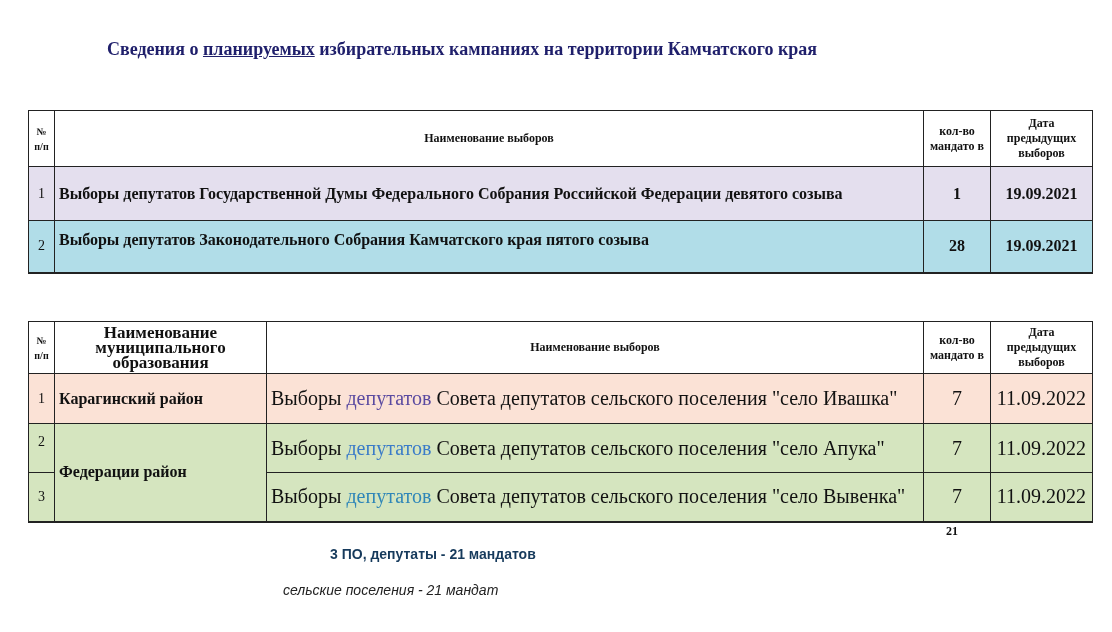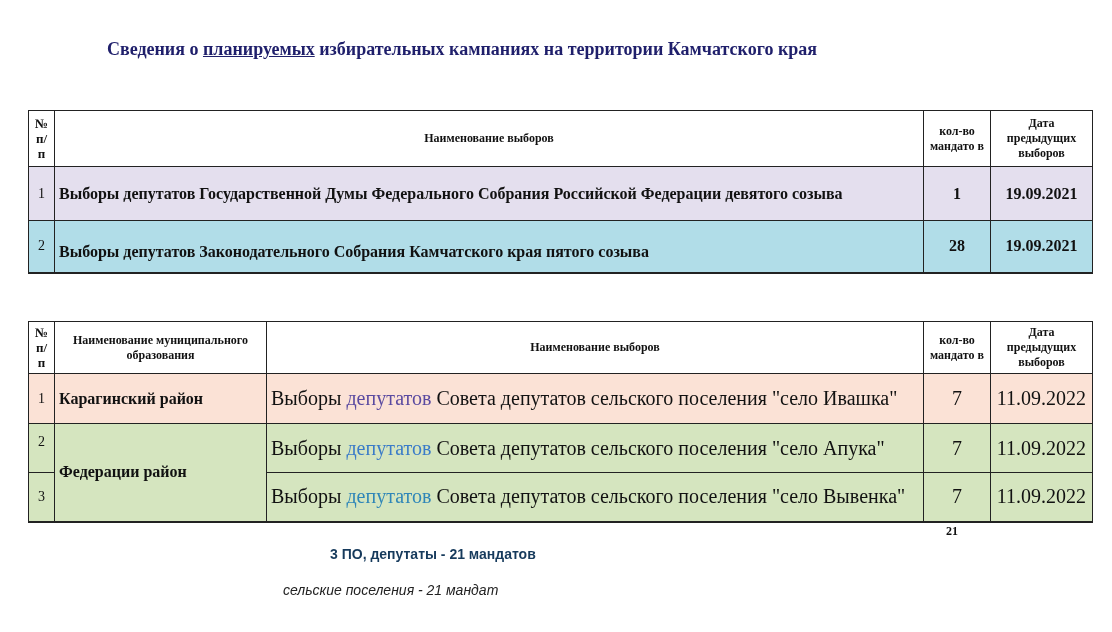--- a/index.html
+++ b/index.html
@@ -5,21 +5,21 @@
   html, body { margin: 0; padding: 0; background: #ffffff; }
   body { width: 1112px; height: 632px; position: relative; overflow: hidden; font-family: "Liberation Serif", serif; color: #111; }
   .title { position: absolute; left: 0; width: 924px; top: 36px; text-align: center; color: #1f1f6b; font-weight: bold; font-size: 18px; line-height: 27px; }
   .title u { text-decoration: underline; }
   table { position: absolute; border-collapse: collapse; table-layout: fixed; }
   td, th { border: 1px solid #222; padding: 0 4px; }
   #t1 { left: 28px; top: 110px; width: 1064px; border-bottom: 2px solid #222; }
   #t2 { left: 28px; top: 321px; width: 1064px; border-bottom: 2px solid #222; }
   th { font-size: 12px; font-weight: bold; line-height: 15px; text-align: center; background: #fff; }
   .num { text-align: center; font-size: 14px; }
-  .hnum { font-size: 13px; }
+  .hnum { font-size: 10px; }
   .r1 { background: #e4dfee; }
   .r2 { background: #b1dde8; }
   .r3 { background: #fbe2d6; }
   .r4 { background: #d5e5bf; }
   .bold { font-weight: bold; margin-top: 40px; }
   .big { font-size: 16px; }
   .mid { font-size: 20px; }
   .center { text-align: center; }
   .blue1 { color: #5a4aa0; }
   .blue2 { color: #3a7bc8; }
@@ -52,39 +52,39 @@
     <th>Дата предыдущих выборов</th>
   </tr>
   <tr class="r1" style="height:54px">
     <td class="num">1</td>
     <td class="bold big" style="line-height:22px">Выборы депутатов Государственной Думы Федерального Собрания Российской Федерации девятого созыва</td>
     <td class="bold big center">1</td>
     <td class="bold big center">19.09.2021</td>
   </tr>
   <tr class="r2" style="height:52px">
     <td class="num">2</td>
-    <td class="bold big" style="vertical-align:top;padding-top:22px">Выборы депутатов Законодательного Собрания Камчатского края пятого созыва</td>
+    <td class="bold big" style="vertical-align:top;padding-top:10px">Выборы депутатов Законодательного Собрания Камчатского края пятого созыва</td>
     <td class="bold big center">28</td>
     <td class="bold big center">19.09.2021</td>
   </tr>
 </tbody>
   </table>
 
 <table id="t2">
   <colgroup>
     <col style="width:26px">
       <col style="width:212px">
       <col style="width:657px">
       <col style="width:67px">
       <col style="width:102px">
   </colgroup>
   <tbody>
       <tr style="height:52px">
     <th class="hnum">№ п/п</th>
-    <th style="font-size:12px">Наименование муниципального образования</th>
+    <th style="font-size:17px">Наименование муниципального образования</th>
     <th>Наименование выборов</th>
     <th>кол-во мандато в</th>
     <th>Дата предыдущих выборов</th>
   </tr>
   <tr class="r3" style="height:50px">
     <td class="num">1</td>
     <td class="bold big" style="line-height:22px">Карагинский район</td>
     <td class="mid"><span>Выборы </span><span class="blue1">депутатов</span><span> Совета депутатов сельского поселения "село Ивашка"</span></td>
     <td class="mid center">7</td>
     <td class="mid center">11.09.2022</td>

